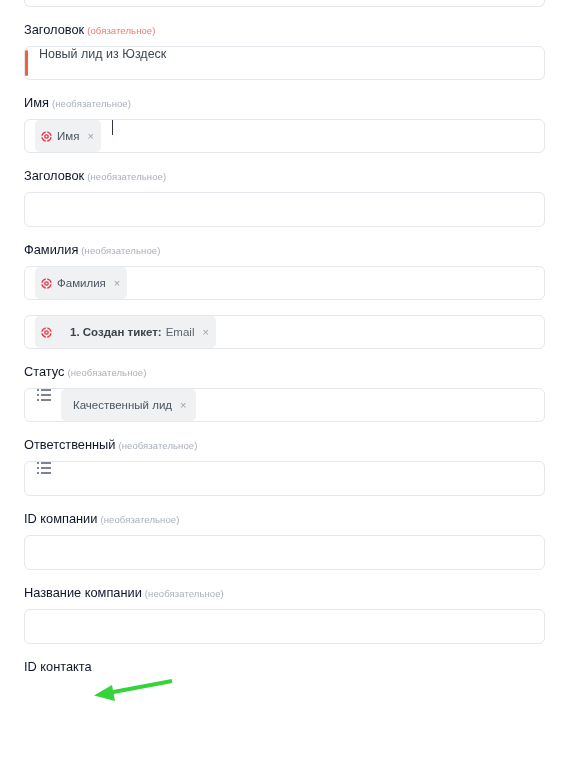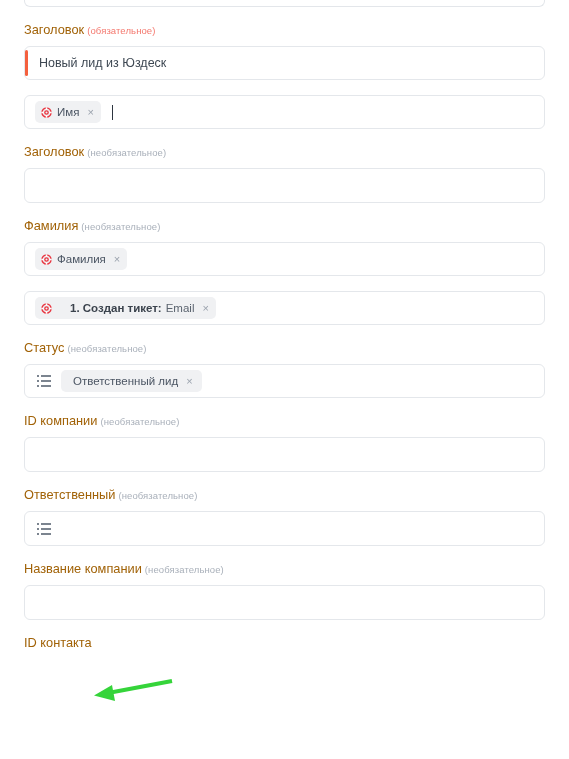--- a/index.html
+++ b/index.html
@@ -40,42 +40,41 @@
   }
 
   .field-label {
     font-size: 12.5px;
     color: #4a5568;
     line-height: 16px;
     margin-bottom: 7px;
     white-space: nowrap;
   }
   .field-label .lbl {
-    color: #a16207;
+    color: #0f172a;
     font-size: 12.8px;
   }
   .field-label .hint {
     font-size: 9.5px;
     color: #a9b0ba;
     margin-left: 3px;
     letter-spacing: 0.1px;
   }
   .field-label .hint.required {
     color: #f4786e;
     text-align: right;
   }
 
   .input-box {
     border: 1px solid #e4e7eb;
     border-radius: 6px;
     background: #ffffff;
     min-height: 34px;
     box-sizing: border-box;
     display: flex;
-    align-items: center;
     padding: 0 10px;
     position: relative;
   }
   .input-box.tall { min-height: 35px; }
 
   .input-box.required-mark::before {
     content: "";
     position: absolute;
     left: 0px;
     top: 3px;
@@ -196,20 +195,23 @@
   <div class="field">
     <div class="field-label">
       <span class="lbl">Заголовок</span><span class="hint required">(обязательное)</span>
     </div>
     <div class="input-box required-mark">
       <span class="input-text">Новый лид из Юздеск</span>
     </div>
   </div>
 
   <div class="field">
+    <div class="field-label">
+      <span class="lbl">Имя</span><span class="hint">(необязательное)</span>
+    </div>
     <div class="input-box">
       <span class="chip">
         <span class="ud-icon">
           <svg width="11" height="11" viewBox="0 0 20 20">
             <circle cx="10" cy="10" r="8.2" fill="none" stroke="#e8343f" stroke-width="2.6"></circle>
             <circle cx="10" cy="10" r="3.1" fill="none" stroke="#e8343f" stroke-width="2.4"></circle>
             <rect x="8.6" y="0.5" width="2.8" height="4.2" fill="#ffffff"></rect>
             <rect x="8.6" y="15.3" width="2.8" height="4.2" fill="#ffffff"></rect>
             <rect x="0.5" y="8.6" width="4.2" height="2.8" fill="#ffffff"></rect>
             <rect x="15.3" y="8.6" width="4.2" height="2.8" fill="#ffffff"></rect>
@@ -287,32 +289,23 @@
         <span class="row">
             <span class="dot"></span>
             <span class="bar"></span>
           </span>
         <span class="row">
             <span class="dot"></span>
             <span class="bar"></span>
           </span>
       </span>
       <span class="chip plain">
-        <span class="chip-label nomargin">Ответственный лид</span>
+        <span class="chip-label nomargin">Качественный лид</span>
         <span class="chip-x">×</span>
       </span>
-    </div>
-  </div>
-
-  <div class="field">
-    <div class="field-label">
-      <span class="lbl">ID компании</span><span class="hint">(необязательное)</span>
-    </div>
-    <div class="input-box tall">
-      <span class="input-text"></span>
     </div>
   </div>
 
   <div class="field">
     <div class="field-label">
       <span class="lbl">Ответственный</span><span class="hint">(необязательное)</span>
     </div>
     <div class="input-box tall">
       <span class="list-icon">
         <span class="row">
@@ -321,20 +314,29 @@
           </span>
         <span class="row">
             <span class="dot"></span>
             <span class="bar"></span>
           </span>
         <span class="row">
             <span class="dot"></span>
             <span class="bar"></span>
           </span>
       </span>
+      <span class="input-text"></span>
+    </div>
+  </div>
+
+  <div class="field">
+    <div class="field-label">
+      <span class="lbl">ID компании</span><span class="hint">(необязательное)</span>
+    </div>
+    <div class="input-box tall">
       <span class="input-text"></span>
     </div>
   </div>
 
   <div class="field">
     <div class="field-label">
       <span class="lbl">Название компании</span><span class="hint">(необязательное)</span>
     </div>
     <div class="input-box tall">
       <span class="input-text"></span>

